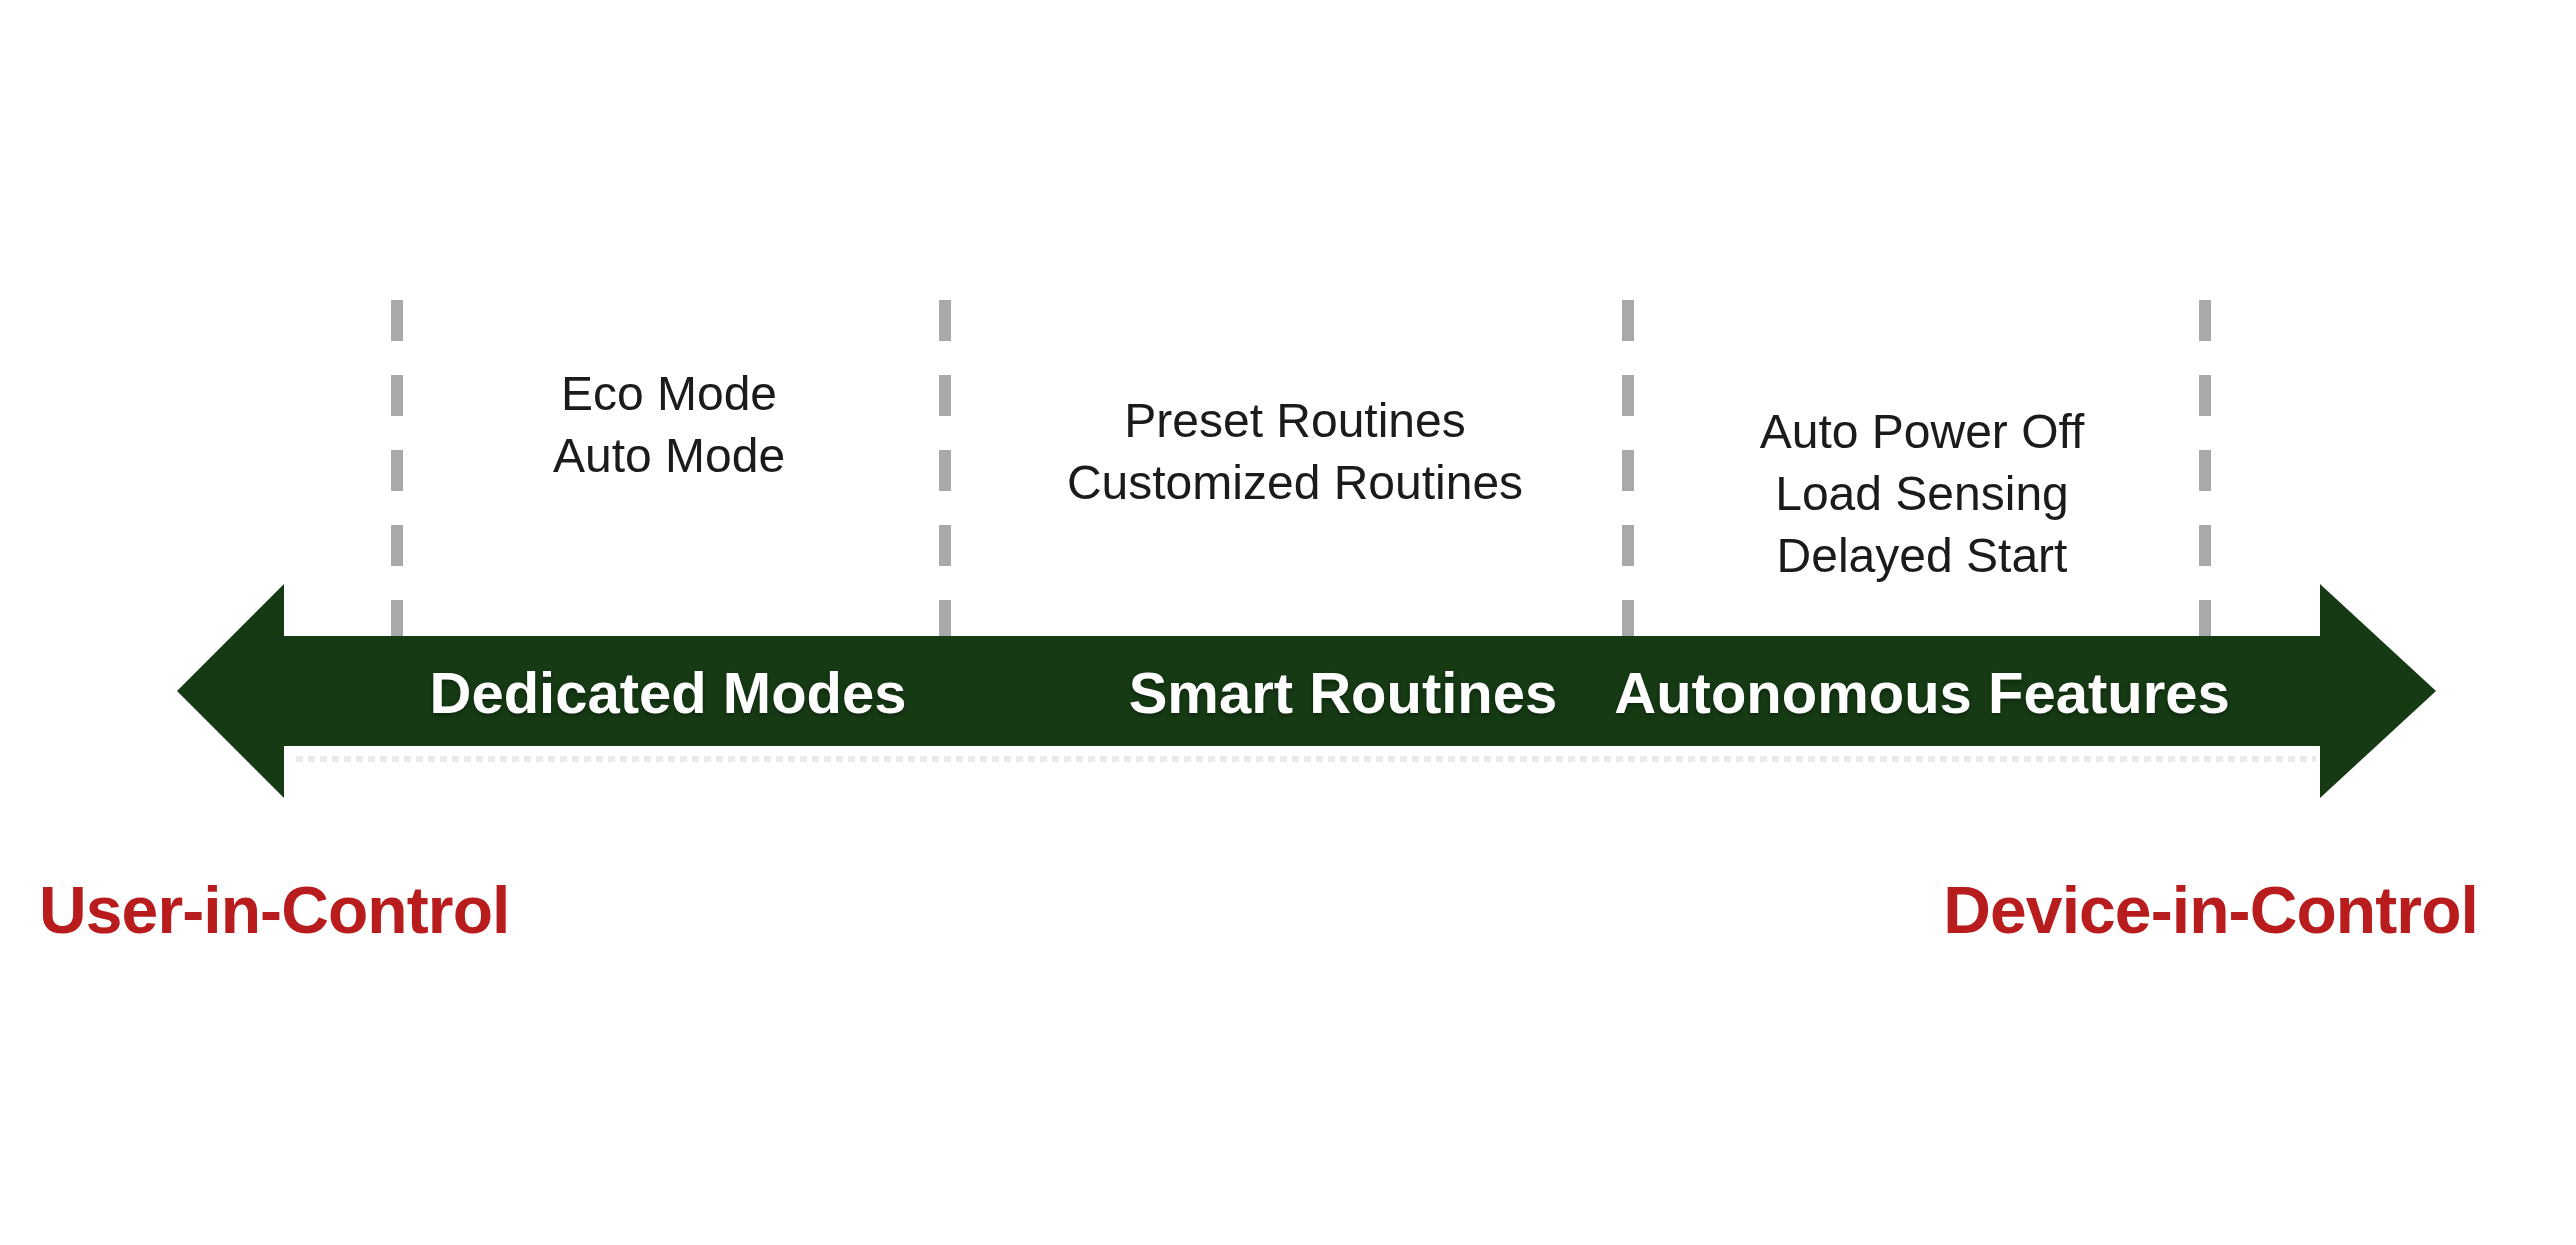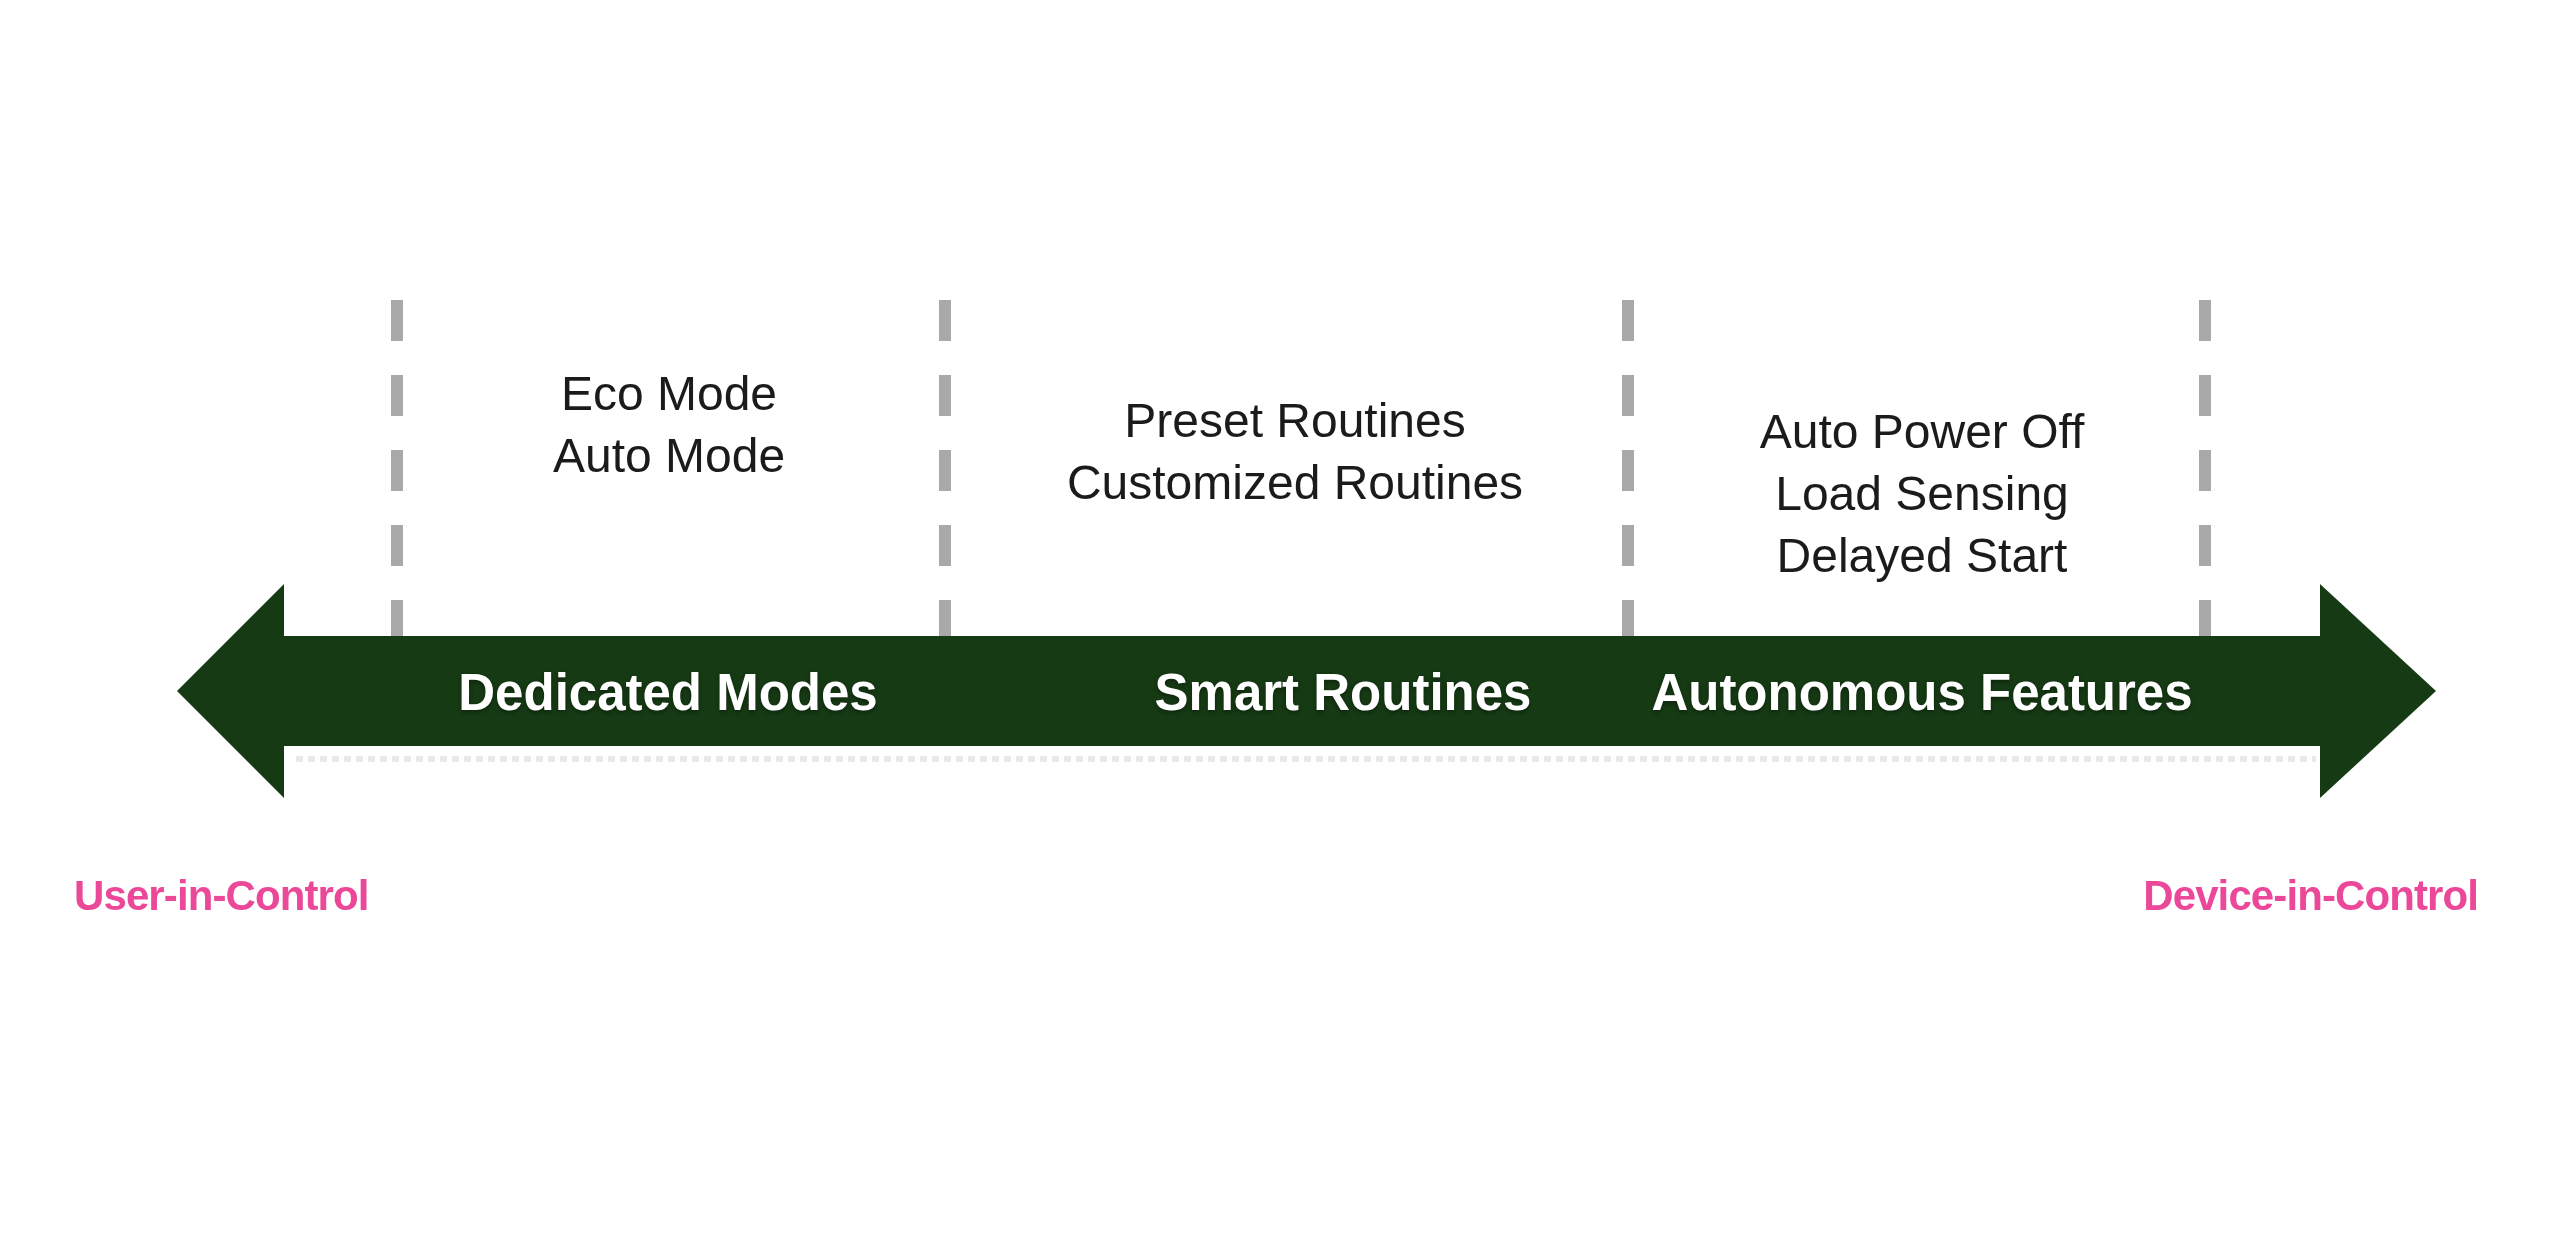--- a/index.html
+++ b/index.html
@@ -41,37 +41,37 @@
   .arrow-body{
     position:absolute;left:283px;top:636px;width:2037px;height:110px;
     background:var(--color-arrow);
   }
   .arrow-head{position:absolute;top:584px;width:0;height:0;
     border-top:107px solid transparent;border-bottom:107px solid transparent;}
   .arrow-head.left{left:177px;border-right:107px solid var(--color-arrow);}
   .arrow-head.right{left:2320px;border-left:116px solid var(--color-arrow);}
   .arrow-label{
     position:absolute;top:692px;transform:translate(-50%,-50%);
-    color:#ffffff;font-weight:700;font-size:51px;white-space:nowrap;
+    color:#ffffff;font-weight:700;font-size:58px;white-space:nowrap;
     text-shadow:0 2.8px 4.6px rgba(0,0,0,0.38);
   }
   .arrow-label.l1{left:668px;}
   .arrow-label.l2{left:1295px;margin-left:48px;}
   .arrow-label.l3{left:1922px;text-align:center;}
   
   .arrow-reflection{
     position:absolute;left:296px;top:756px;width:2020px;height:5.5px;
     background:repeating-linear-gradient(to right,#d8d8d8 0 7.3px, transparent 7.3px 12px);
     opacity:0.55;
   }
   
   .end-label{
     position:absolute;top:872px;
-    font-size:42px;font-weight:700;letter-spacing:-0.9px;
-    color:#ec4899;white-space:nowrap;margin-left:35px;
+    font-size:66px;font-weight:700;letter-spacing:-0.9px;
+    color:#b91c1c;white-space:nowrap;
   }
   .end-label.left{left:39px;}
   .end-label.right{right:31px;}
 </style>
 </head>
 <body>
 
 <div class="canvas">
 
   <div class="vdash d1"></div>

